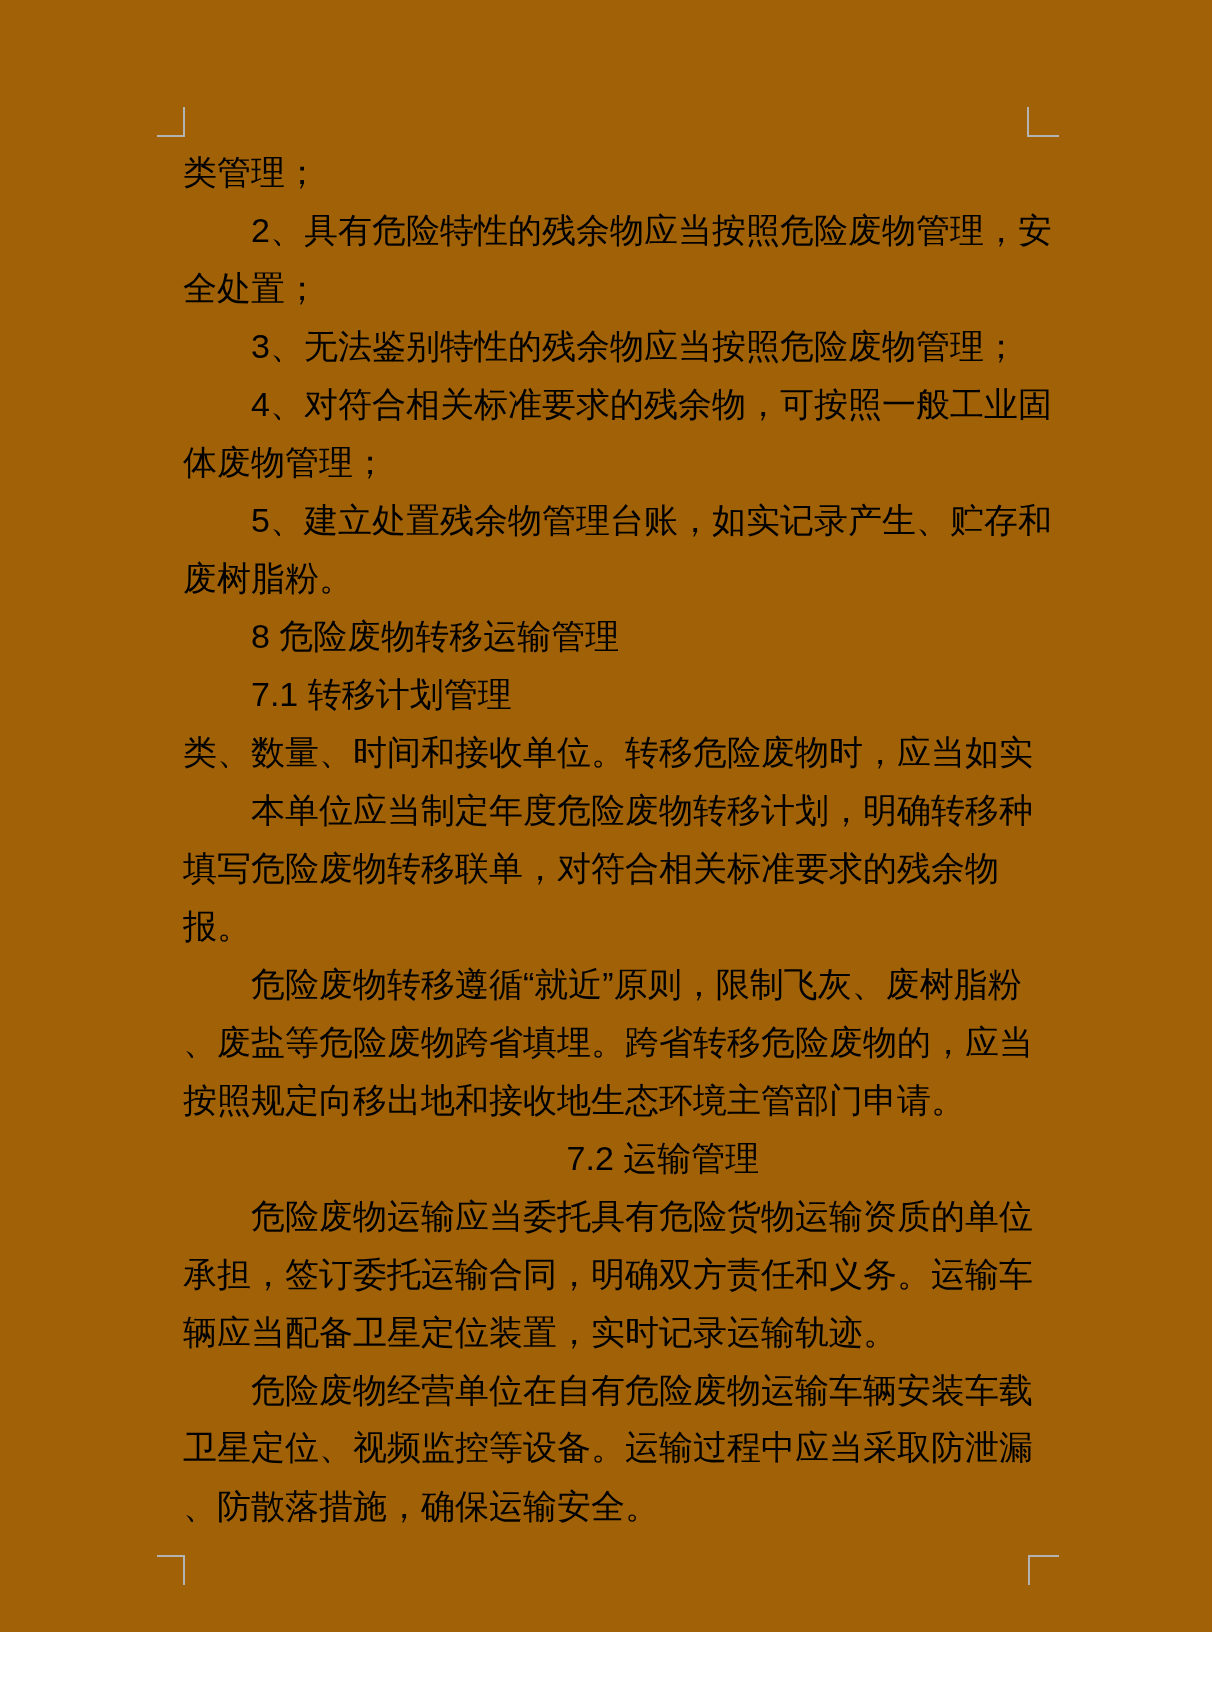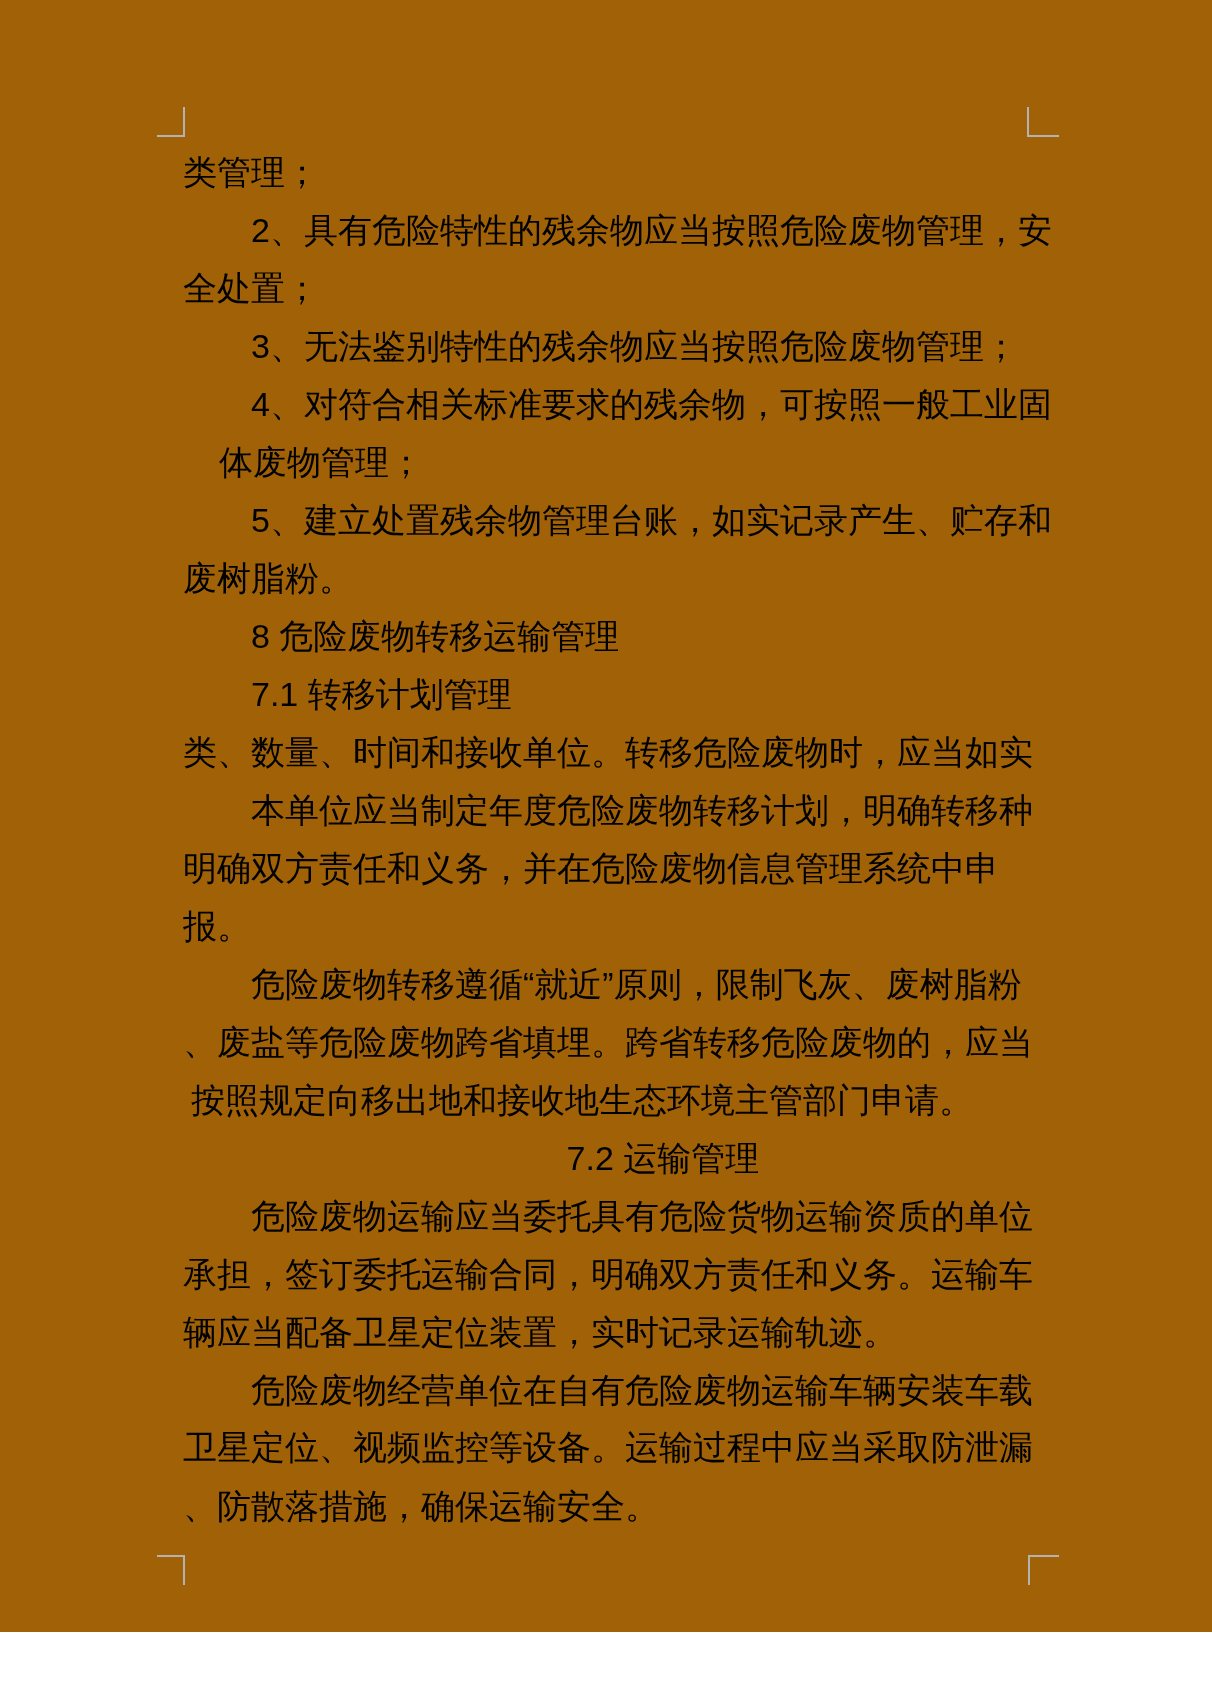--- a/index.html
+++ b/index.html
@@ -61,32 +61,32 @@
   <div class="crop-mark crop-tr"></div>
   <div class="crop-mark crop-bl"></div>
   <div class="crop-mark crop-br"></div>
 
   <div class="text-block" id="text-block">
       <div class="text-line" style="padding-left: 0em;">类管理；</div>
       <div class="text-line" style="padding-left: 2em;">2、具有危险特性的残余物应当按照危险废物管理，安</div>
       <div class="text-line" style="padding-left: 0em;">全处置；</div>
       <div class="text-line" style="padding-left: 2em;">3、无法鉴别特性的残余物应当按照危险废物管理；</div>
       <div class="text-line" style="padding-left: 2em;">4、对符合相关标准要求的残余物，可按照一般工业固</div>
-      <div class="text-line" style="padding-left: 0em; margin-left: 36px;">体废物管理；</div>
+      <div class="text-line" style="padding-left: 0em;">体废物管理；</div>
       <div class="text-line" style="padding-left: 2em;">5、建立处置残余物管理台账，如实记录产生、贮存和</div>
       <div class="text-line" style="padding-left: 0em;">废树脂粉。</div>
       <div class="text-line" style="padding-left: 2em;">8 危险废物转移运输管理</div>
       <div class="text-line" style="padding-left: 2em;">7.1 转移计划管理</div>
       <div class="text-line" style="padding-left: 0em;">类、数量、时间和接收单位。转移危险废物时，应当如实</div>
       <div class="text-line" style="padding-left: 2em;">本单位应当制定年度危险废物转移计划，明确转移种</div>
-      <div class="text-line" style="padding-left: 0em;">明确双方责任和义务，并在危险废物信息管理系统中申</div>
+      <div class="text-line" style="padding-left: 0em;">填写危险废物转移联单，对符合相关标准要求的残余物</div>
       <div class="text-line" style="padding-left: 0em;">报。</div>
       <div class="text-line" style="padding-left: 2em;">危险废物转移遵循“就近”原则，限制飞灰、废树脂粉</div>
       <div class="text-line" style="padding-left: 0em;">、废盐等危险废物跨省填埋。跨省转移危险废物的，应当</div>
-      <div class="text-line" style="padding-left: 0em; margin-left: 8px;">按照规定向移出地和接收地生态环境主管部门申请。</div>
+      <div class="text-line" style="padding-left: 0em;">按照规定向移出地和接收地生态环境主管部门申请。</div>
       <div class="text-line" style="padding-left: 2.35em; text-align: center;">7.2 运输管理</div>
       <div class="text-line" style="padding-left: 2em;">危险废物运输应当委托具有危险货物运输资质的单位</div>
       <div class="text-line" style="padding-left: 0em;">承担，签订委托运输合同，明确双方责任和义务。运输车</div>
       <div class="text-line" style="padding-left: 0em;">辆应当配备卫星定位装置，实时记录运输轨迹。</div>
       <div class="text-line" style="padding-left: 2em;">危险废物经营单位在自有危险废物运输车辆安装车载</div>
       <div class="text-line" style="padding-left: 0em; font-family: Liberation Serif, serif;">卫星定位、视频监控等设备。运输过程中应当采取防泄漏</div>
       <div class="text-line" style="padding-left: 0em;">、防散落措施，确保运输安全。</div>
     </div>
 
   <div class="bottom-bar"></div>

